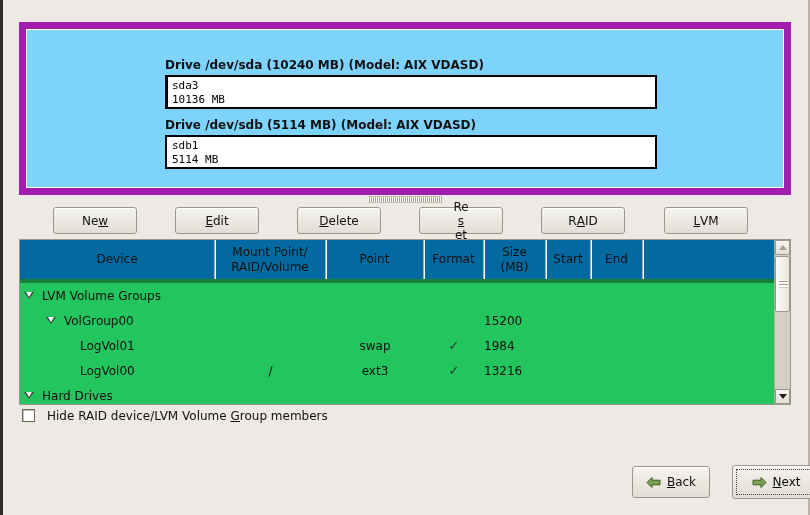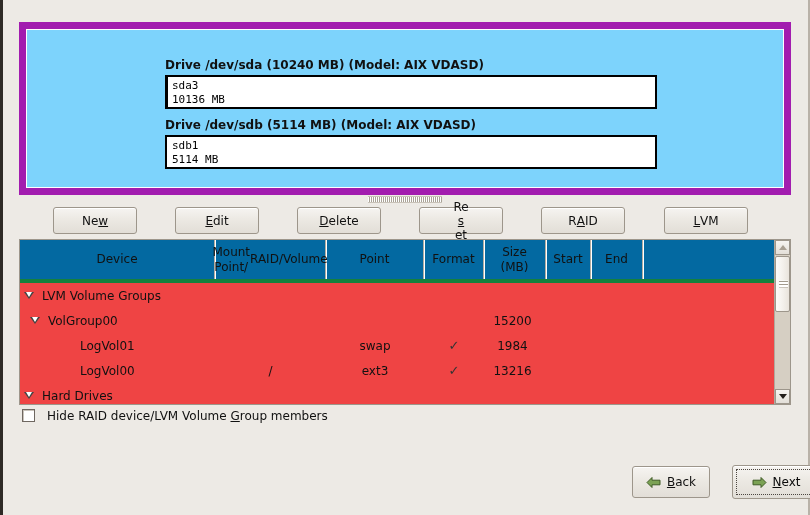--- a/index.html
+++ b/index.html
@@ -131,37 +131,37 @@
     line-height: 15px;
     border-right: 1px solid #b3aca1;
     box-shadow: 1px 0 0 #ffffff;
   }
   .th.last { border-right: none; box-shadow: none; }
   .tbody {
     position: relative;
     height: 121px;
     width: 100%;
     overflow: hidden;
-    background: #ef4444;
+    background: #22c55e;
   }
   .row {
     position: relative;
     height: 25px;
     width: 100%;
   }
   .cell {
     position: absolute;
     top: 0; height: 25px;
     display: flex;
     align-items: center;
     font-size: 12px;
     color: #111;
     white-space: nowrap;
   }
-  .cell.right { justify-content: center; }
+  .cell.right { justify-content: flex-start; }
   .cell.center { justify-content: center; }
   .tri {
     display: inline-block;
     width: 0; height: 0;
     border-left: 5px solid transparent;
     border-right: 5px solid transparent;
     border-top: 7px solid #444;
     position: relative;
   }
   .tri::after {
@@ -332,21 +332,21 @@
       <span>VM</span>
   </div>
 </div>
 
 <div class="table-frame">
 
   <div class="thead">
     <div class="th" style="left:0px; width:195px;">
       <span>Device</span>
     </div>
-    <div class="th" style="left:195px; width:111px; ">
+    <div class="th" style="left:195px; width:111px; flex-direction:column;">
       <span>Mount Point/</span>
       <span>RAID/Volume</span>
     </div>
     <div class="th" style="left:306px; width:98px;">
       <span>Point</span>
     </div>
     <div class="th" style="left:404px; width:60px;">
       <span>Format</span>
     </div>
     <div class="th" style="left:526px; width:45px;">
@@ -385,21 +385,21 @@
       </div>
       <div class="cell right" style="left:526px; width:40px;">
         <span></span>
       </div>
       <div class="cell right" style="left:571px; width:47px;">
         <span></span>
       </div>
     </div>
 
     <div class="row">
-      <div class="cell" style="left:10px; width:169px;text-align:right;">
+      <div class="cell" style="left:26px; width:169px;text-align:right;">
         <span class="tri" style="margin-right:8px;"></span>
         <span>VolGroup00</span>
       </div>
       <div class="cell" style="left:195px; width:111px; justify-content:center;">
         <span></span>
       </div>
       <div class="cell center" style="left:306px; width:98px;">
         <span></span>
       </div>
       <div class="cell center" style="left:404px; width:60px;">

